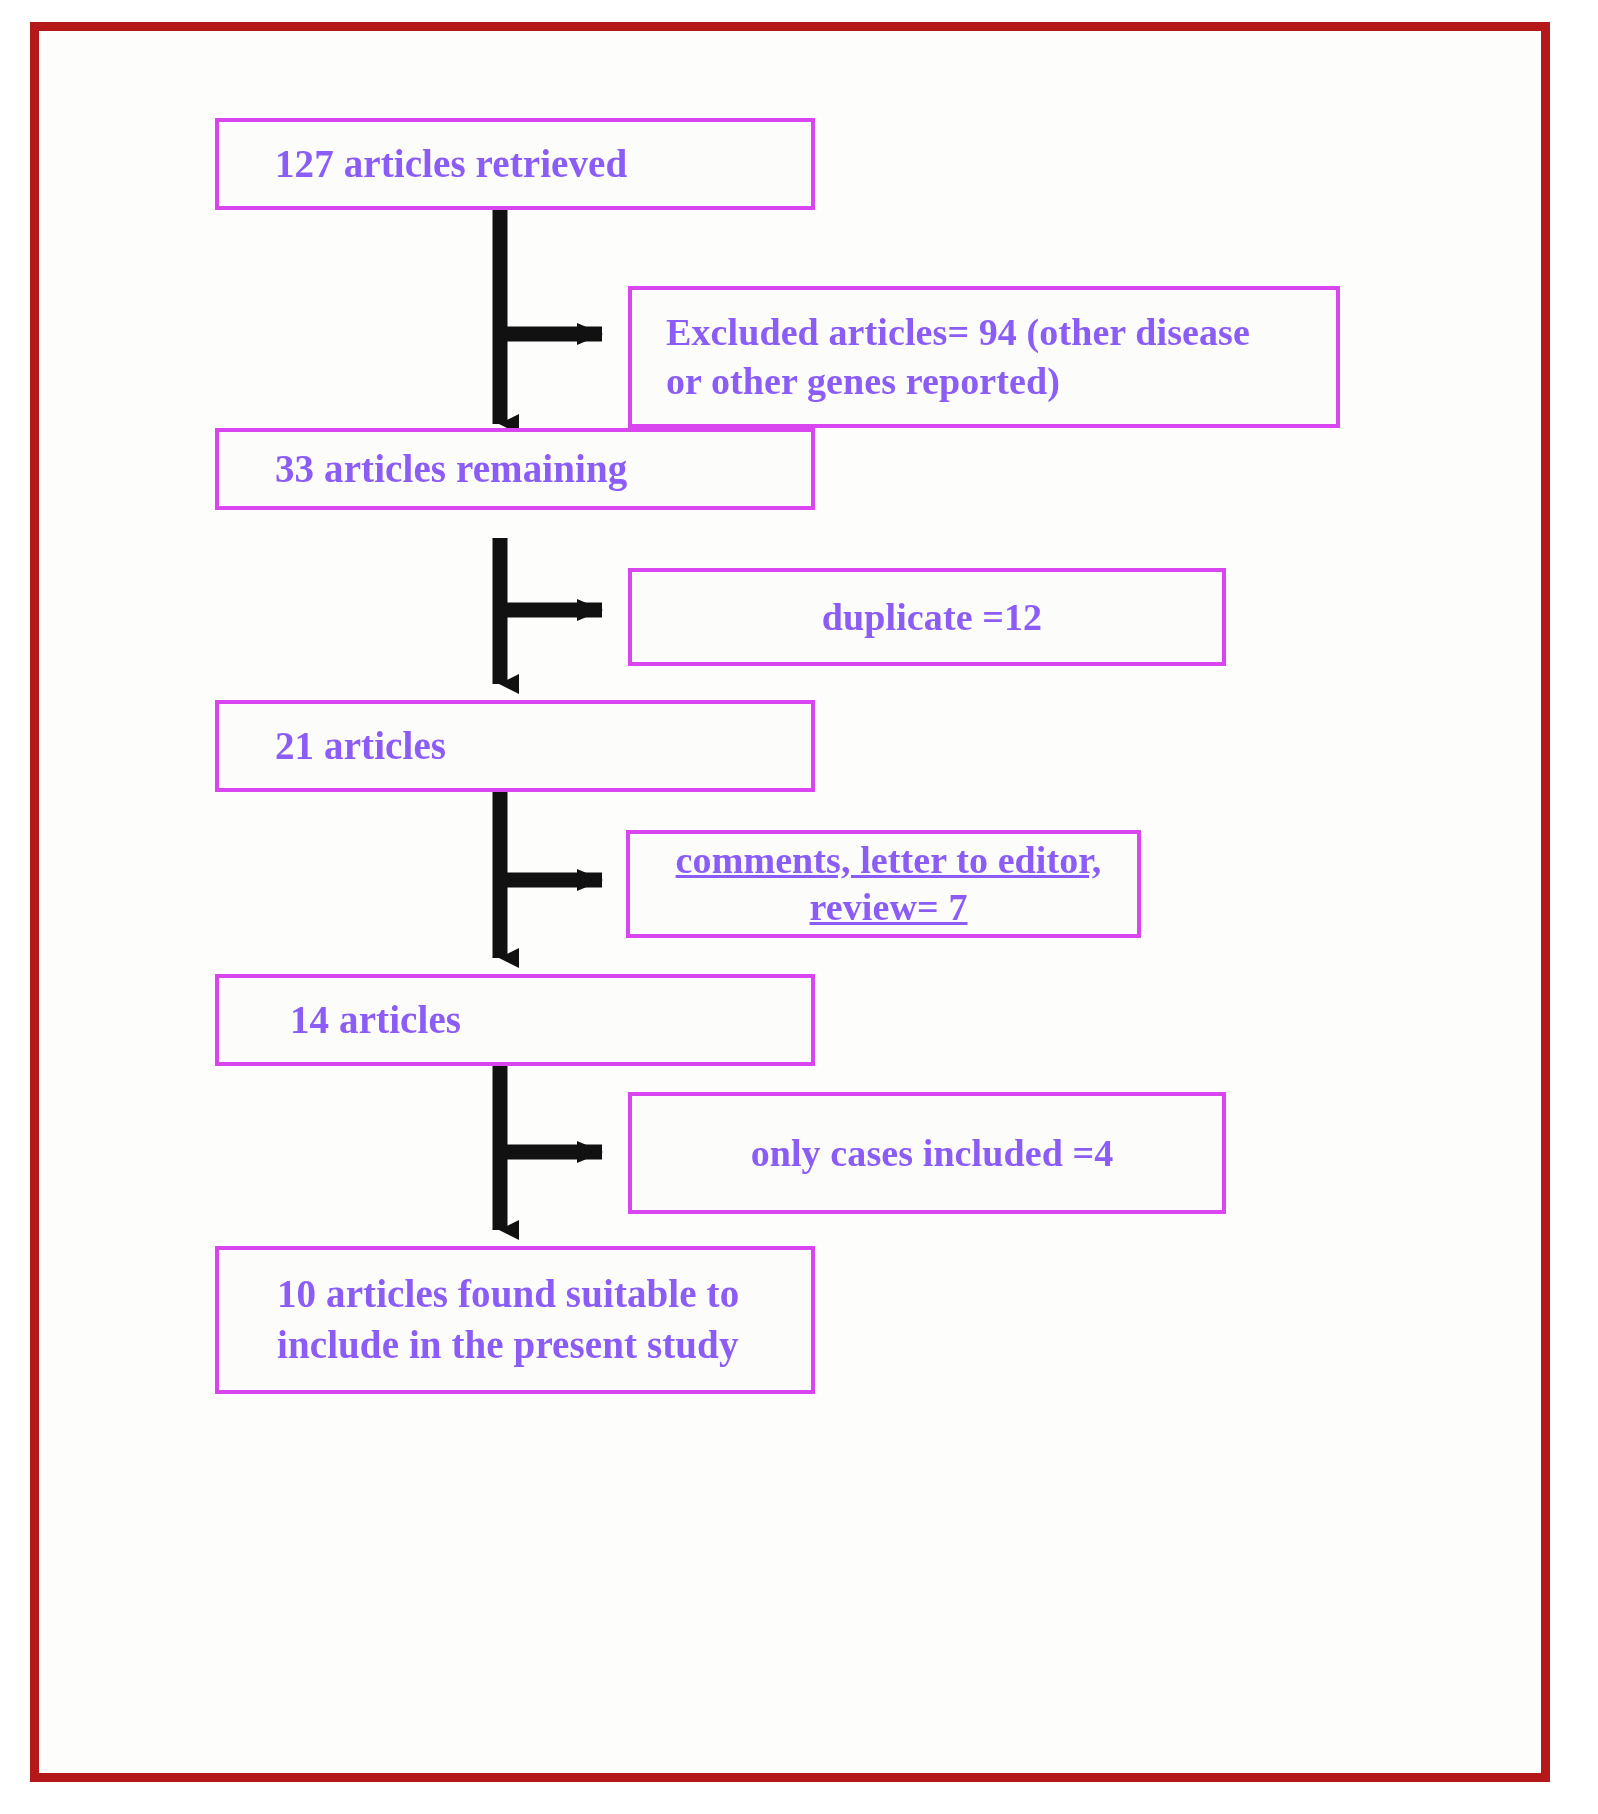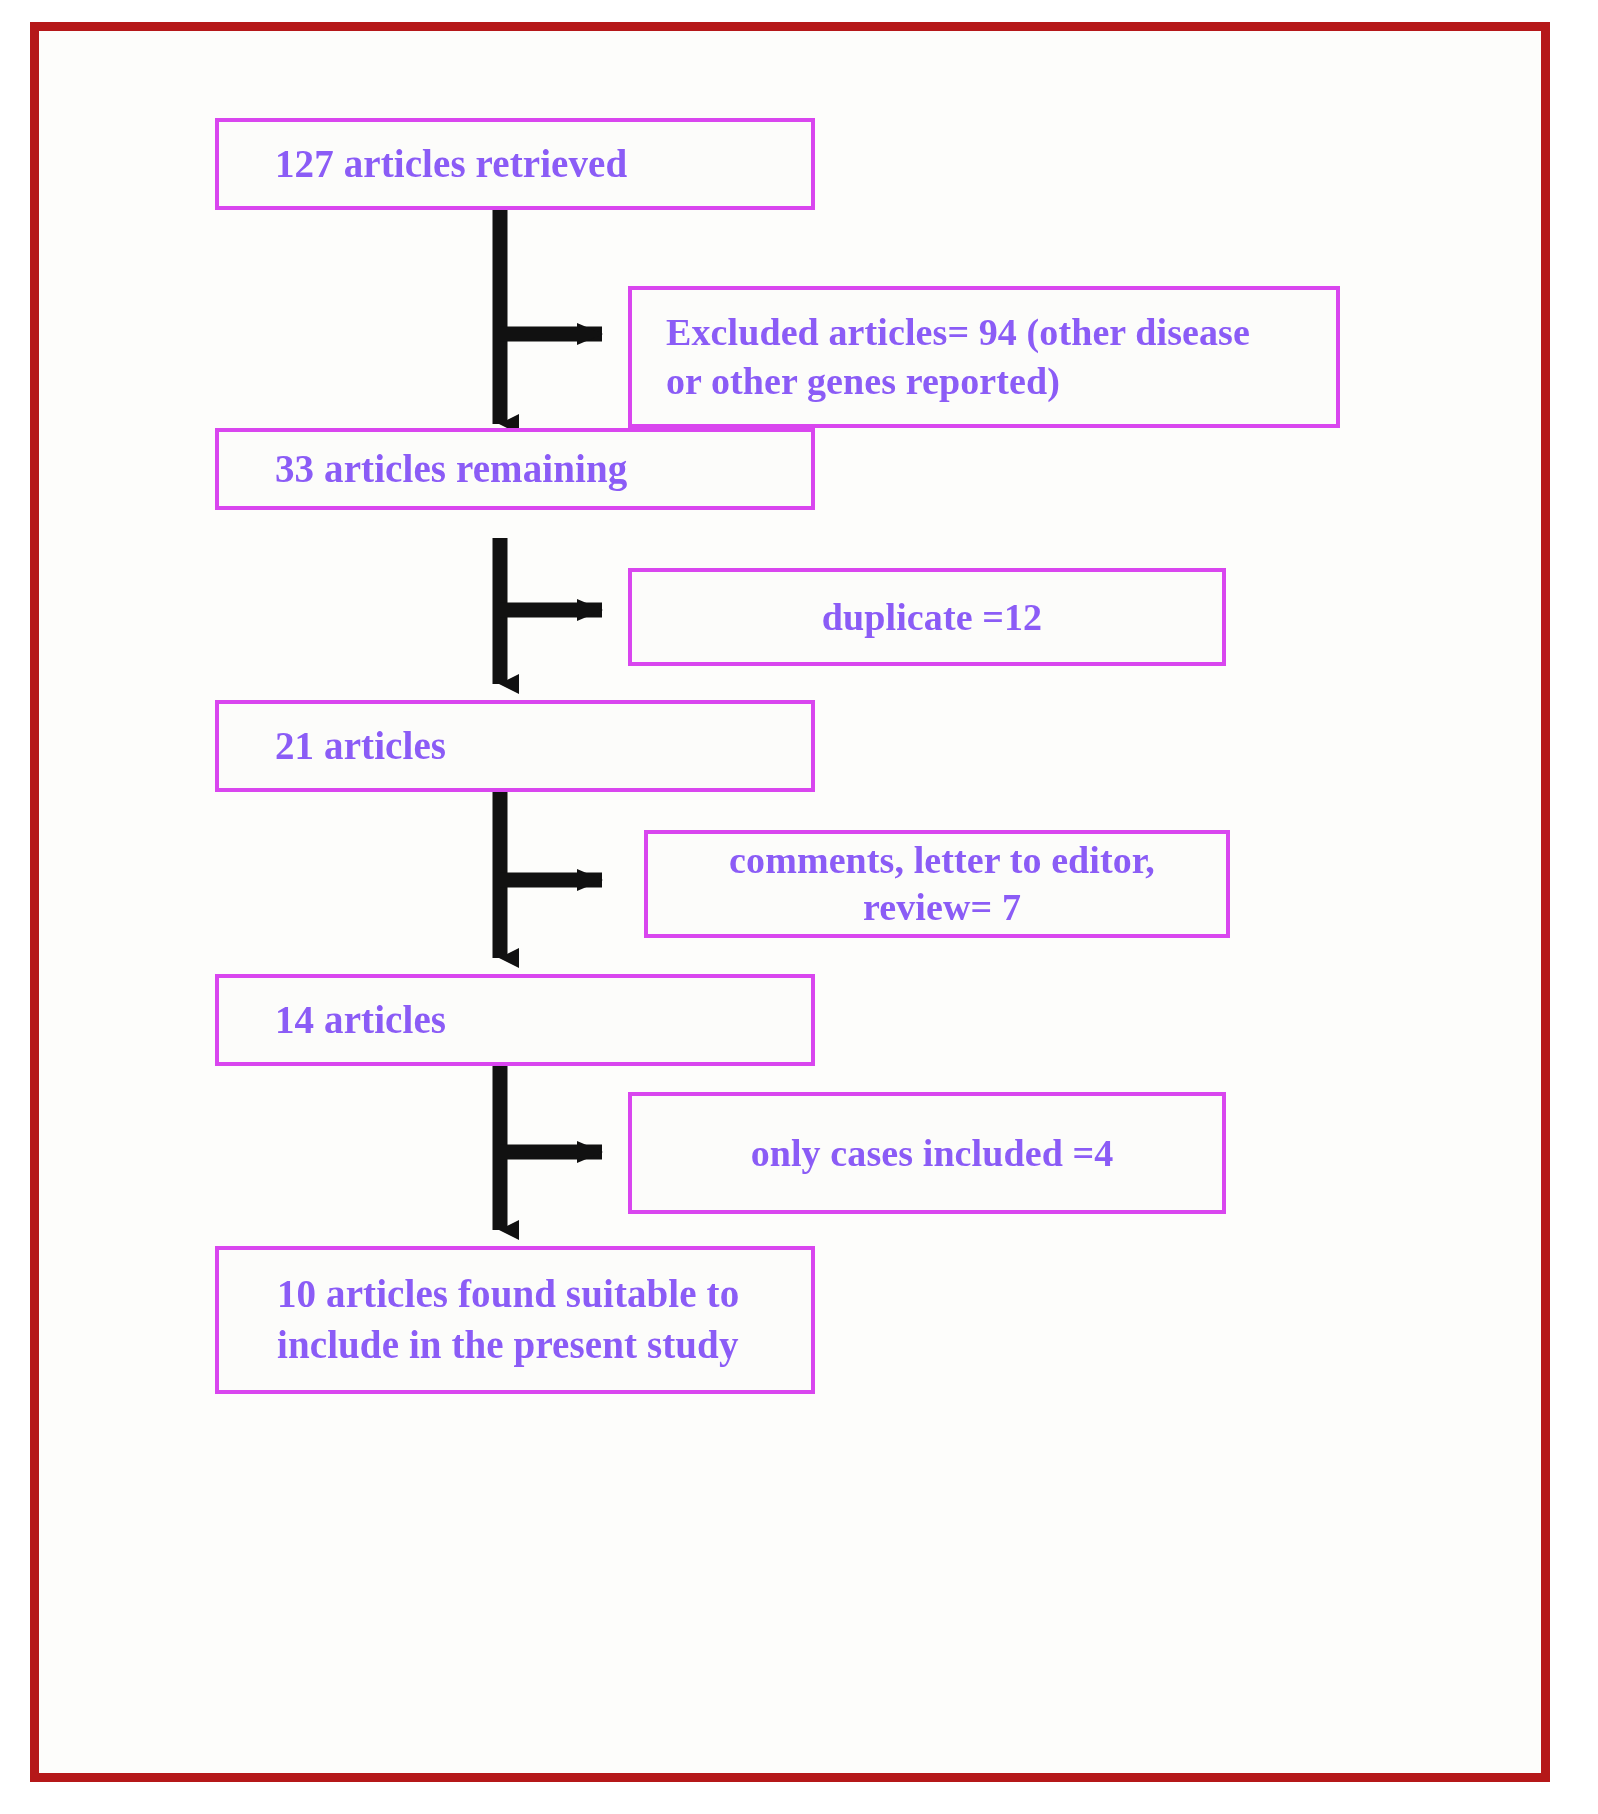--- a/index.html
+++ b/index.html
@@ -76,22 +76,22 @@
     text-align: center;
     font-size: 38px;
   }
 
   
   #box-retrieved   { top: 118px; height: 92px; }
   #box-excluded    { top: 238px; height: 142px; left: 628px; width: 712px; margin-top: 48px; }
   #box-remaining33 { top: 428px; height: 82px; }
   #box-duplicate   { top: 568px; height: 98px; left: 628px; width: 598px; }
   #box-articles21  { top: 700px; height: 92px; }
-  #box-comments    { top: 830px; height: 108px; left: 644px; width: 586px; }
-  #box-articles14  { top: 974px; height: 92px; }
+  #box-comments    { top: 830px; height: 108px; left: 626px; width: 515px; text-decoration: underline; }
+  #box-articles14  { top: 974px; height: 92px; padding-left: 15px; }
   #box-onlycases   { top: 1092px; height: 122px; left: 628px; width: 598px; }
   #box-final       { top: 1246px; height: 148px; left: 215px; width: 600px; }
 
   #box-final .txt {
     padding-left: 58px;
     padding-right: 4px;
     text-align: left;
     font-size: 39px;
     line-height: 1.3;
   }

